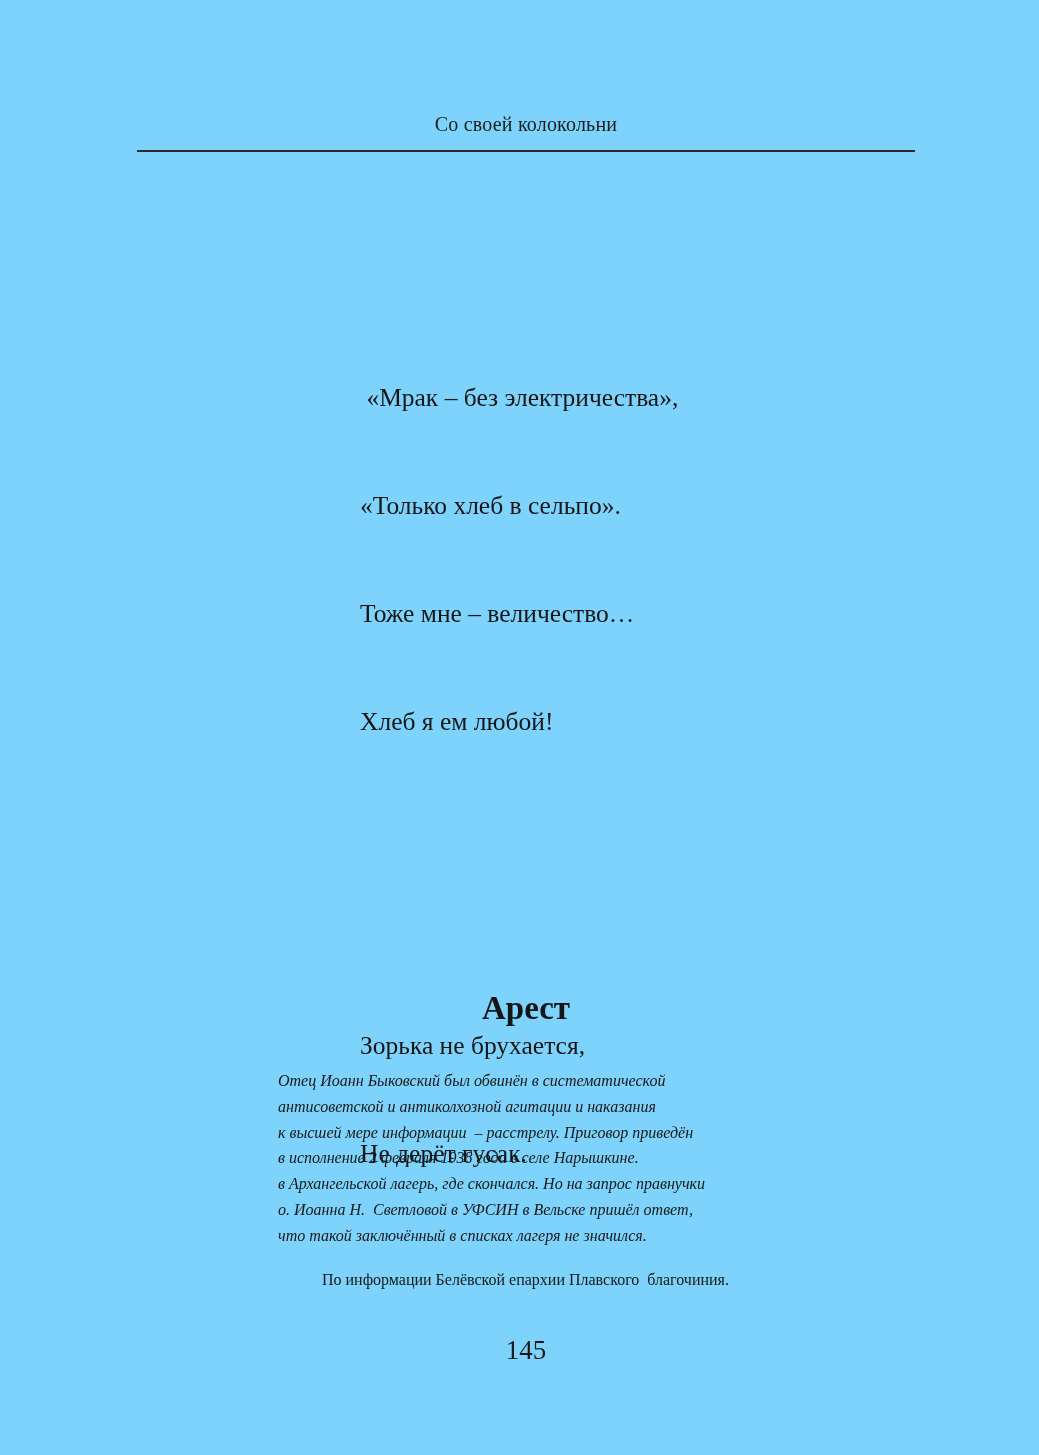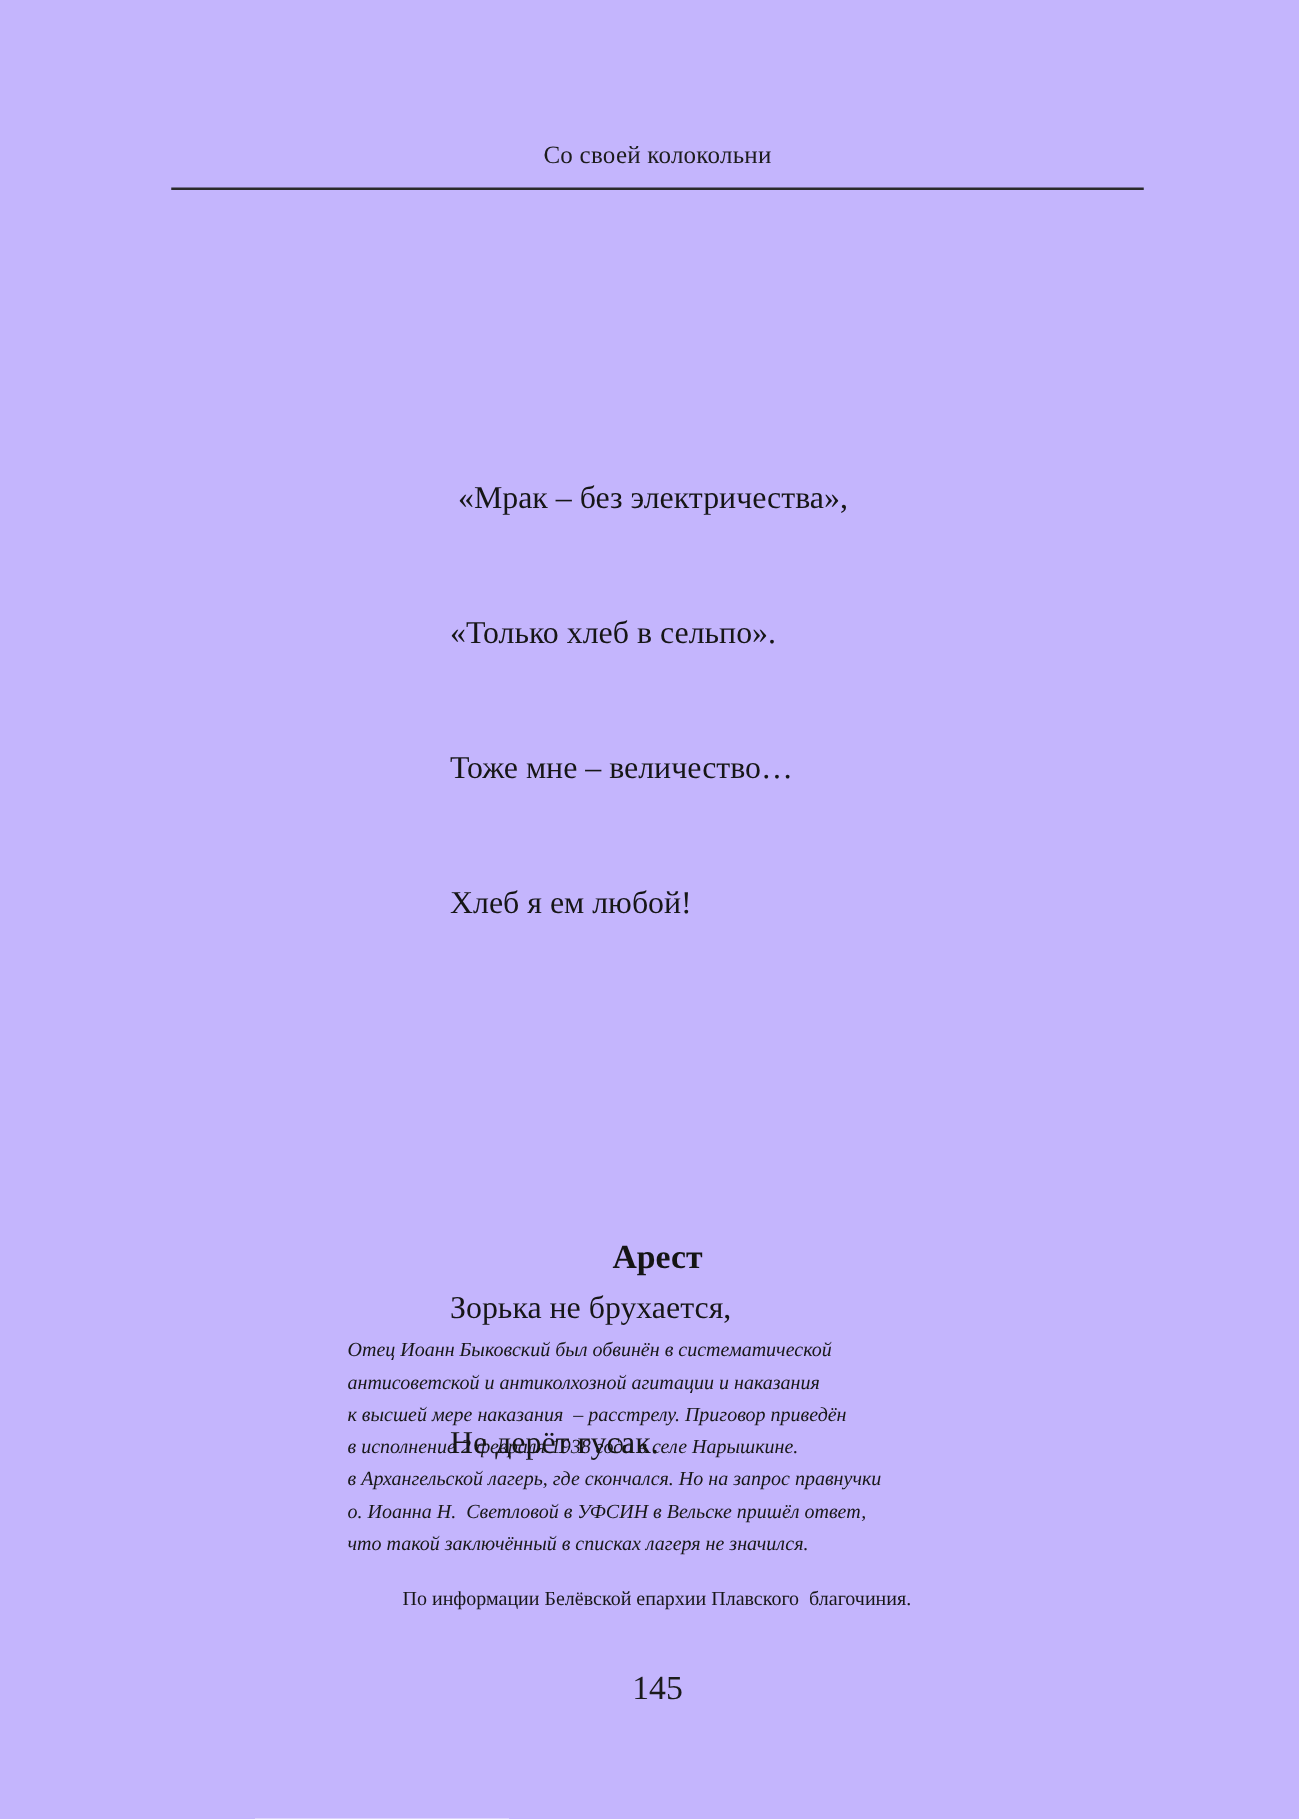--- a/index.html
+++ b/index.html
@@ -7,21 +7,21 @@
     margin: 0;
     padding: 0;
     background: #ffffff;
   }
 
   .page {
     position: relative;
     width: 1039px;
     height: 1455px;
     margin: 0 auto;
-    background: #c4b5fd;
+    background: #7dd3fc;
     color: #1a1a1a;
     font-family: "Liberation Serif", "DejaVu Serif", serif;
     overflow: hidden;
   }
 
   
   .running-head {
     position: absolute;
     top: 113px;
     left: 137px;
@@ -67,21 +67,21 @@
     white-space: pre-wrap;
   }
 
   
   .section-heading {
     position: absolute;
     top: 990px;
     left: 137px;
     width: 778px;
     text-align: center;
-    font-size: 27px;
+    font-size: 33px;
     font-weight: bold;
     line-height: 1.15;
     color: #151515;
   }
 
   
   .note {
     position: absolute;
     top: 1068px;
     left: 278px;
@@ -151,21 +151,21 @@
 
     
 
   </div>
 
   <div class="section-heading">Арест</div>
 
   <div class="note">
     <span class="note-line">Отец Иоанн Быковский был обвинён в систематической</span>
     <span class="note-line">антисоветской и антиколхозной агитации и наказания</span>
-    <span class="note-line">к высшей мере наказания  – расстрелу. Приговор приведён</span>
+    <span class="note-line">к высшей мере информации  – расстрелу. Приговор приведён</span>
     <span class="note-line">в исполнение 2 февраля 1938 года в селе Нарышкине.</span>
     <span class="note-line">в Архангельской лагерь, где скончался. Но на запрос правнучки</span>
     <span class="note-line">о. Иоанна Н.  Светловой в УФСИН в Вельске пришёл ответ,</span>
     <span class="note-line">что такой заключённый в списках лагеря не значился.</span>
     <span class="note-source">По информации Белёвской епархии Плавского  благочиния.</span>
   </div>
 
   <div class="folio">145</div>
 
 </div>

